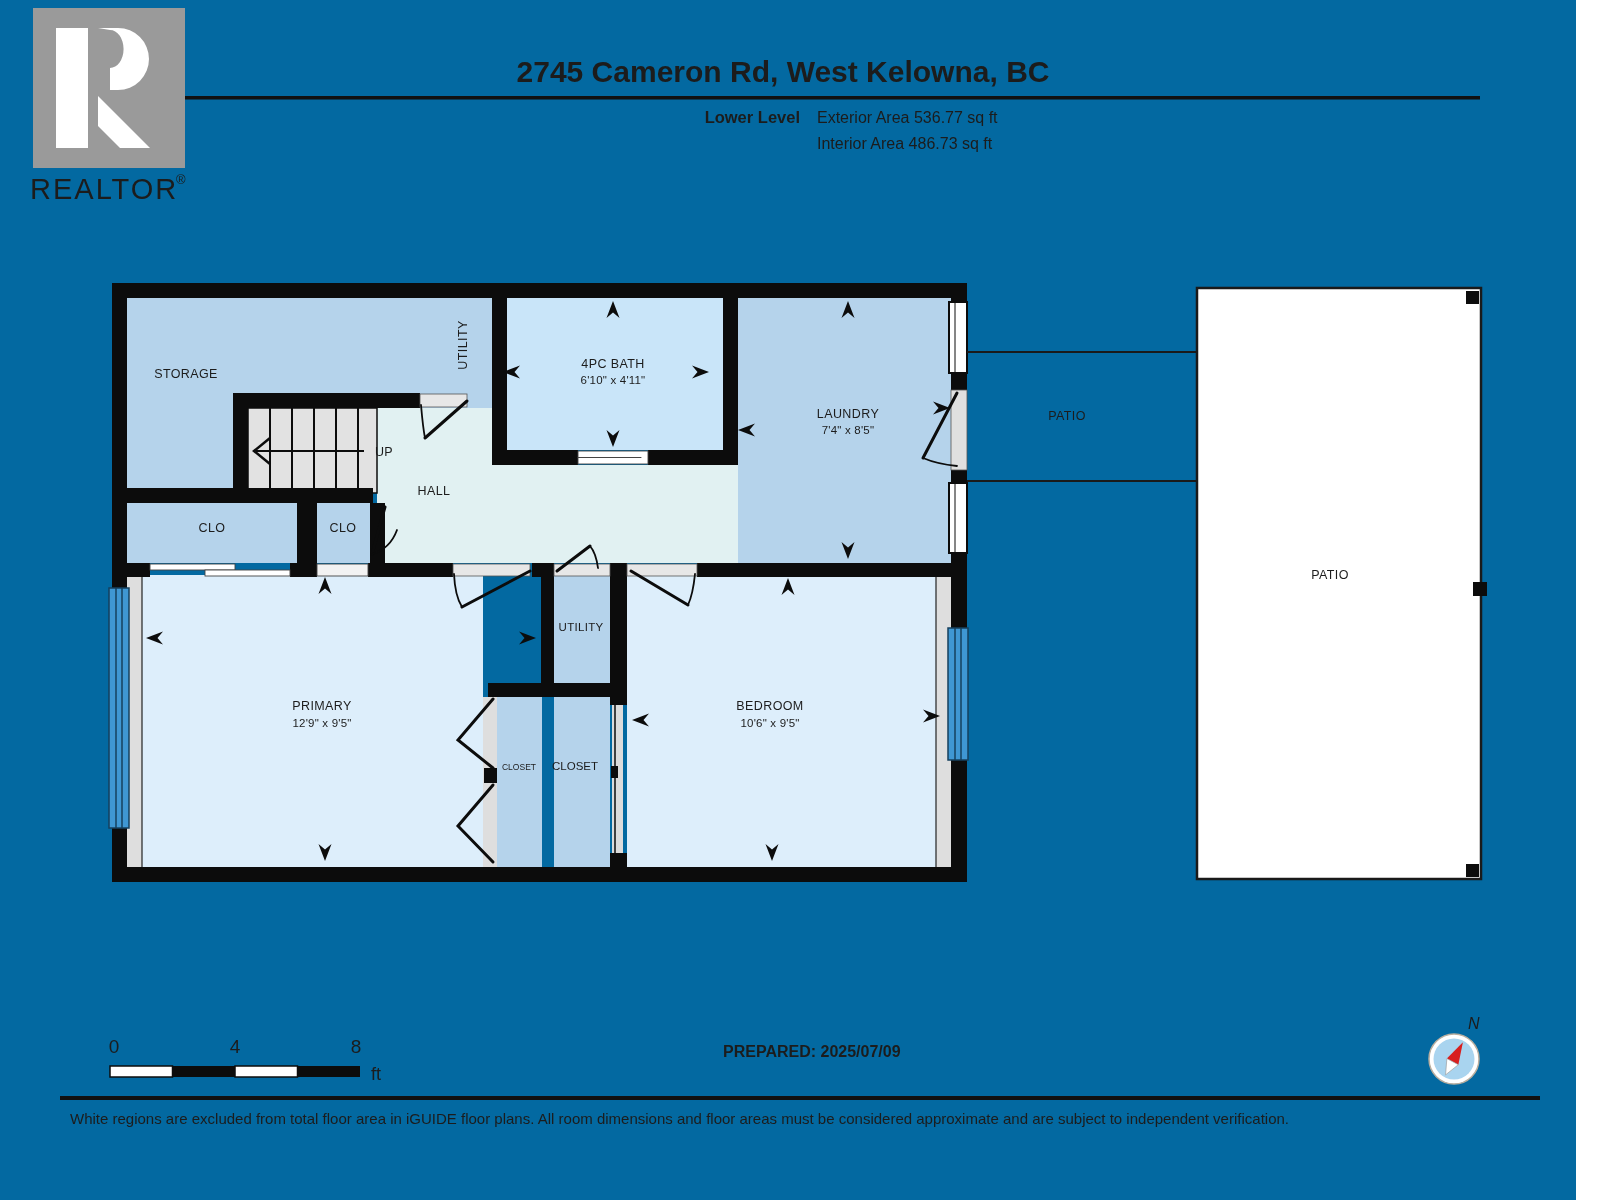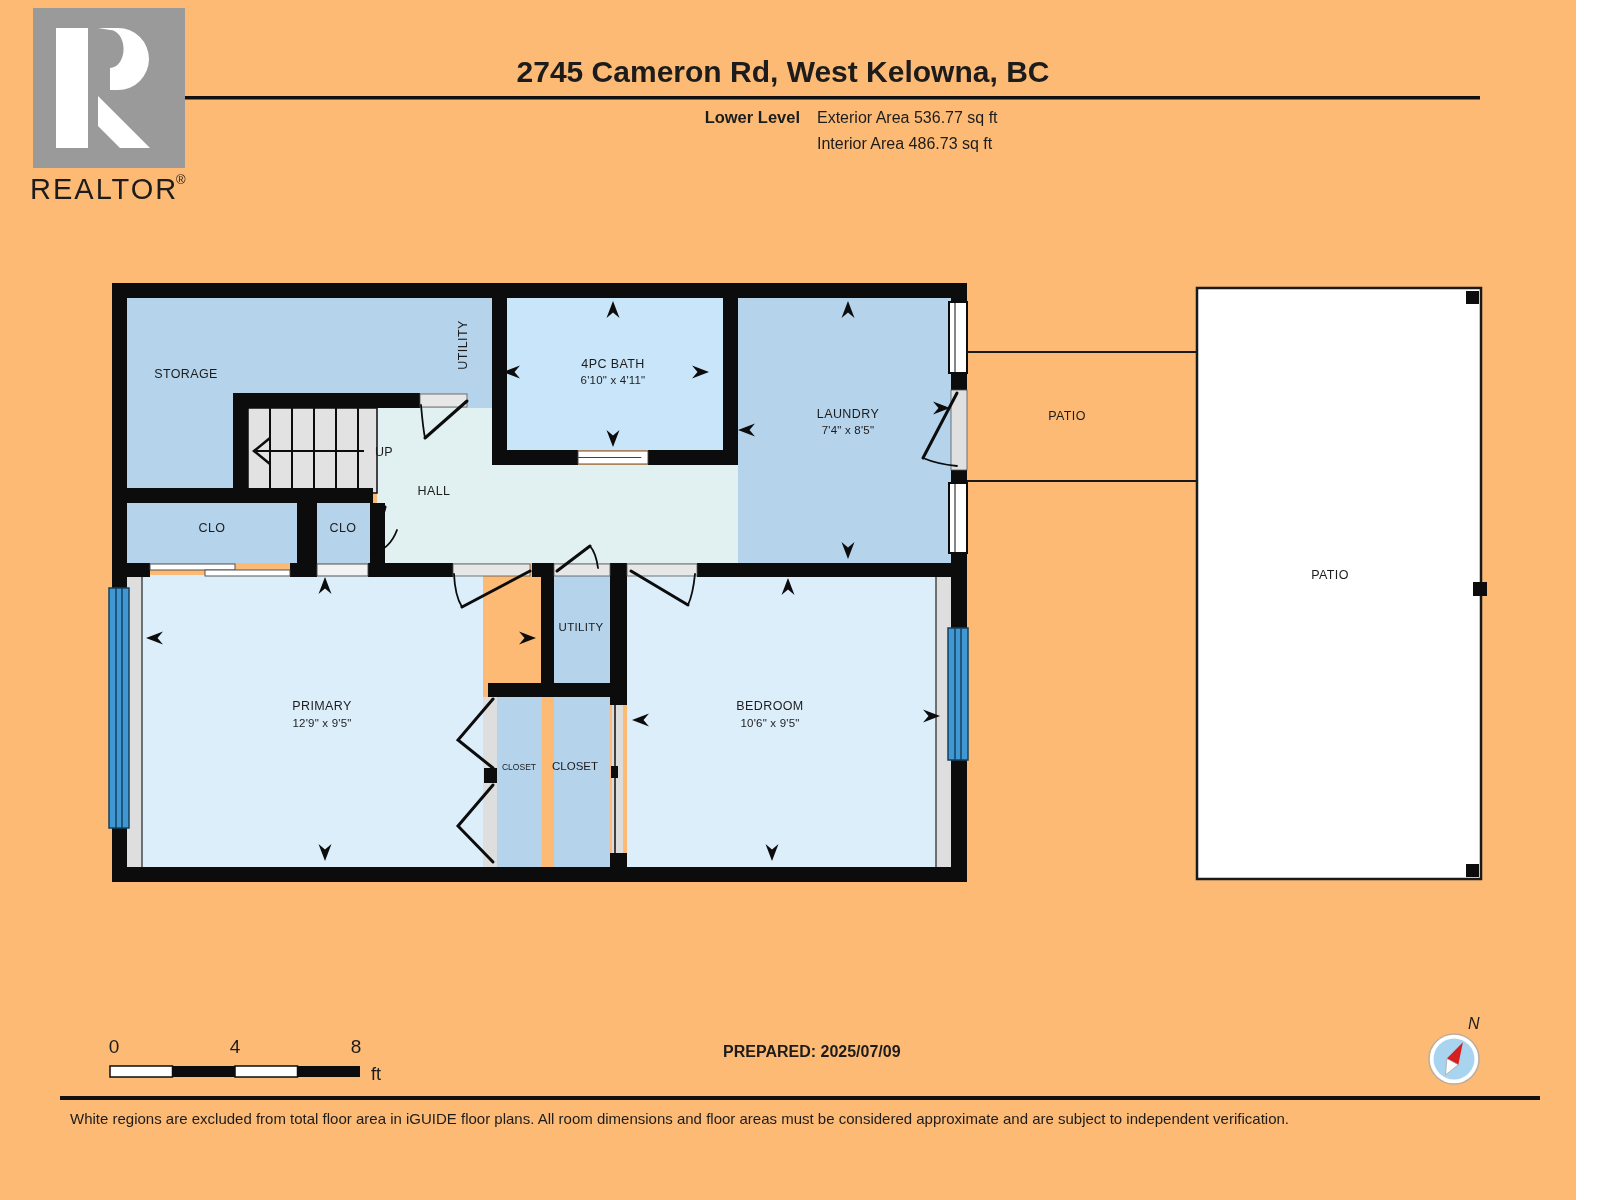--- a/index.html
+++ b/index.html
@@ -1,16 +1,16 @@
 <!DOCTYPE html>
 <html><head>
 <meta charset="utf-8">
 <style>
   html,body{margin:0;padding:0;background:#ffffff;}
-  #page{position:relative;width:1576px;height:1200px;background:#fdba74;overflow:hidden;
+  #page{position:relative;width:1576px;height:1200px;background:#0369a1;overflow:hidden;
         font-family:"Liberation Sans", sans-serif;}
   svg text{font-family:"Liberation Sans", sans-serif;fill:#1c1c1c;}
   .room-label{font-size:12.5px;letter-spacing:.4px;}
   .dim-label{font-size:11.5px;letter-spacing:.2px;}
 </style>
 </head>
 <body>
 
 <div id="page">
 <svg width="1600" height="1200" viewBox="0 0 1600 1200">

